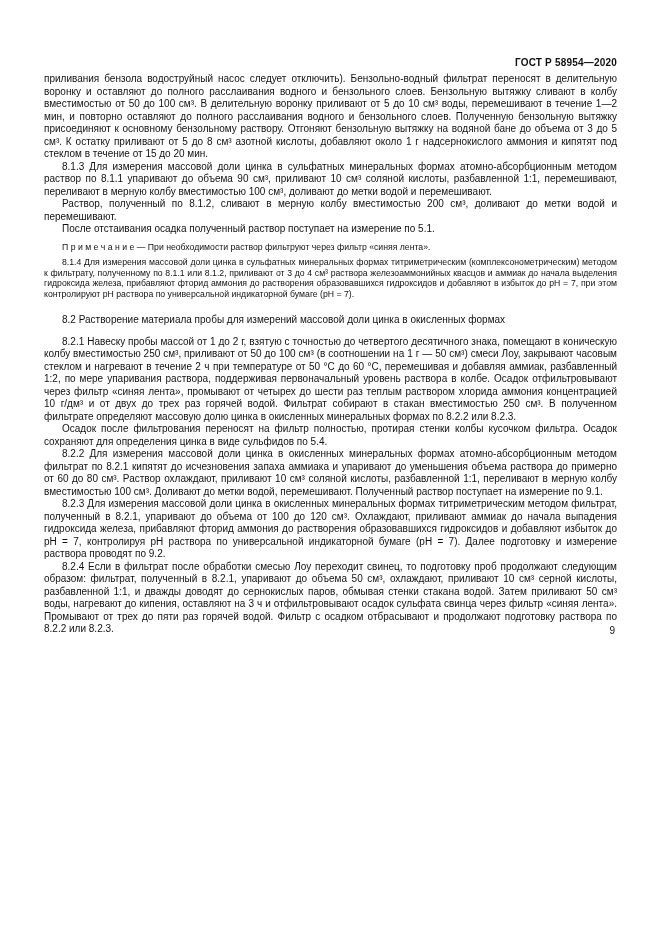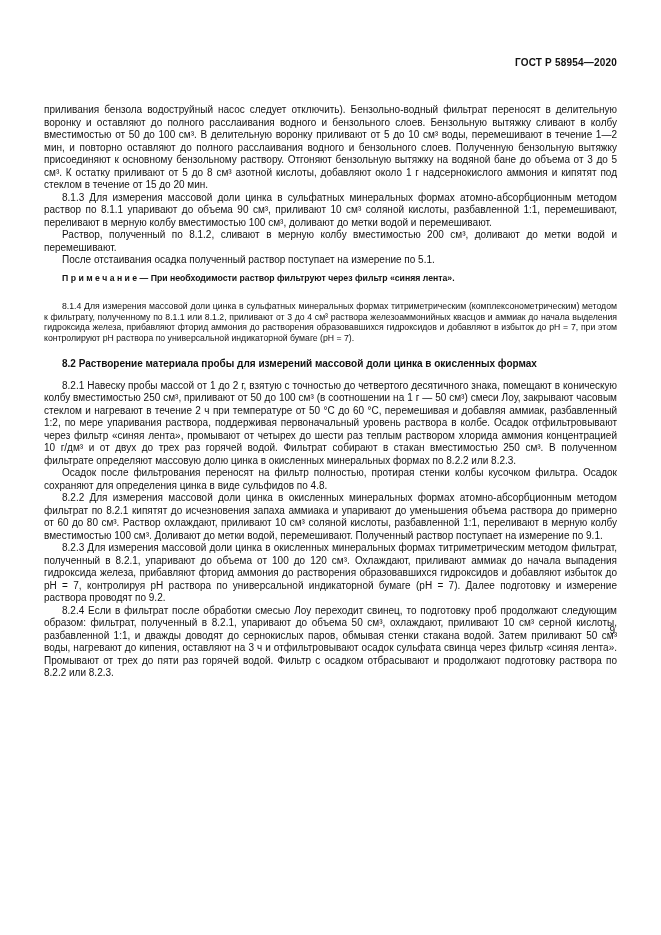--- a/index.html
+++ b/index.html
@@ -19,46 +19,45 @@
   .doc-header {
     position: absolute;
     top: 57px;
     right: 44px;
     font-size: 10px;
     font-weight: bold;
     letter-spacing: 0.2px;
   }
   .content {
     position: absolute;
-    top: 104px;
+    top: 73px;
     left: 44px;
     width: 573px;
     text-align: justify;
     hyphens: auto;
   }
   .content p {
     margin: 0;
     font-size: 10px;
     line-height: 12.5px;
     text-indent: 18px;
   }
   .content p.first {
     text-indent: 0;
   }
   .content p.small {
     font-size: 8.7px;
     line-height: 10.6px;
   }
   .content p.note {
     margin-top: 6px;
-    margin-bottom: 18px;
-    font-weight: bold;
+    margin-bottom: 5px;
   }
   .content p.heading {
-    font-weight: bold;
+    font-weight: normal;
     margin-top: 15px;
     margin-bottom: 9px;
   }
   .page-number {
     position: absolute;
     bottom: 48px;
     right: 46px;
     font-size: 10px;
   }
 </style>
@@ -71,21 +70,21 @@
 
   <div class="content">
     <p class="first">приливания бензола водоструйный насос следует отключить). Бензольно-водный фильтрат переносят в делительную воронку и оставляют до полного расслаивания водного и бензольного слоев. Бензольную вытяжку сливают в колбу вместимостью от 50 до 100 см³. В делительную воронку приливают от 5 до 10 см³ воды, перемешивают в течение 1—2 мин, и повторно оставляют до полного расслаивания водного и бензольного слоев. Полученную бензольную вытяжку присоединяют к основному бензольному раствору. Отгоняют бензольную вытяжку на водяной бане до объема от 3 до 5 см³. К остатку приливают от 5 до 8 см³ азотной кислоты, добавляют около 1 г надсернокислого аммония и кипятят под стеклом в течение от 15 до 20 мин.</p>
     <p>8.1.3 Для измерения массовой доли цинка в сульфатных минеральных формах атомно-абсорбционным методом раствор по 8.1.1 упаривают до объема 90 см³, приливают 10 см³ соляной кислоты, разбавленной 1:1, перемешивают, переливают в мерную колбу вместимостью 100 см³, доливают до метки водой и перемешивают.</p>
     <p>Раствор, полученный по 8.1.2, сливают в мерную колбу вместимостью 200 см³, доливают до метки водой и перемешивают.</p>
     <p>После отстаивания осадка полученный раствор поступает на измерение по 5.1.</p>
     <p class="small note">П р и м е ч а н и е  —  При необходимости раствор фильтруют через фильтр «синяя лента».</p>
     <p class="small">8.1.4 Для измерения массовой доли цинка в сульфатных минеральных формах титриметрическим (комплексонометрическим) методом к фильтрату, полученному по 8.1.1 или 8.1.2, приливают от 3 до 4 см³ раствора железоаммонийных квасцов и аммиак до начала выделения гидроксида железа, прибавляют фторид аммония до растворения образовавшихся гидроксидов и добавляют в избыток до pH = 7, при этом контролируют pH раствора по универсальной индикаторной бумаге (pH = 7).</p>
     <p class="heading">8.2 Растворение материала пробы для измерений массовой доли цинка в окисленных формах</p>
     <p>8.2.1 Навеску пробы массой от 1 до 2 г, взятую с точностью до четвертого десятичного знака, помещают в коническую колбу вместимостью 250 см³, приливают от 50 до 100 см³ (в соотношении на 1 г — 50 см³) смеси Лоу, закрывают часовым стеклом и нагревают в течение 2 ч при температуре от 50 °С до 60 °С, перемешивая и добавляя аммиак, разбавленный 1:2, по мере упаривания раствора, поддерживая первоначальный уровень раствора в колбе. Осадок отфильтровывают через фильтр «синяя лента», промывают от четырех до шести раз теплым раствором хлорида аммония концентрацией 10 г/дм³ и от двух до трех раз горячей водой. Фильтрат собирают в стакан вместимостью 250 см³. В полученном фильтрате определяют массовую долю цинка в окисленных минеральных формах по 8.2.2 или 8.2.3.</p>
-    <p>Осадок после фильтрования переносят на фильтр полностью, протирая стенки колбы кусочком фильтра. Осадок сохраняют для определения цинка в виде сульфидов по 4.8.</p>
+    <p>Осадок после фильтрования переносят на фильтр полностью, протирая стенки колбы кусочком фильтра. Осадок сохраняют для определения цинка в виде сульфидов по 5.4.</p>
     <p>8.2.2 Для измерения массовой доли цинка в окисленных минеральных формах атомно-абсорбционным методом фильтрат по 8.2.1 кипятят до исчезновения запаха аммиака и упаривают до уменьшения объема раствора до примерно от 60 до 80 см³. Раствор охлаждают, приливают 10 см³ соляной кислоты, разбавленной 1:1, переливают в мерную колбу вместимостью 100 см³. Доливают до метки водой, перемешивают. Полученный раствор поступает на измерение по 9.1.</p>
     <p>8.2.3 Для измерения массовой доли цинка в окисленных минеральных формах титриметрическим методом фильтрат, полученный в 8.2.1, упаривают до объема от 100 до 120 см³. Охлаждают, приливают аммиак до начала выпадения гидроксида железа, прибавляют фторид аммония до растворения образовавшихся гидроксидов и добавляют избыток до pH = 7, контролируя pH раствора по универсальной индикаторной бумаге (pH = 7). Далее подготовку и измерение раствора проводят по 9.2.</p>
     <p>8.2.4 Если в фильтрат после обработки смесью Лоу переходит свинец, то подготовку проб продолжают следующим образом: фильтрат, полученный в 8.2.1, упаривают до объема 50 см³, охлаждают, приливают 10 см³ серной кислоты, разбавленной 1:1, и дважды доводят до сернокислых паров, обмывая стенки стакана водой. Затем приливают 50 см³ воды, нагревают до кипения, оставляют на 3 ч и отфильтровывают осадок сульфата свинца через фильтр «синяя лента». Промывают от трех до пяти раз горячей водой. Фильтр с осадком отбрасывают и продолжают подготовку раствора по 8.2.2 или 8.2.3.</p>
   </div>
 
   <div class="page-number">9</div>
 
 </div>
 
 </body></html>

